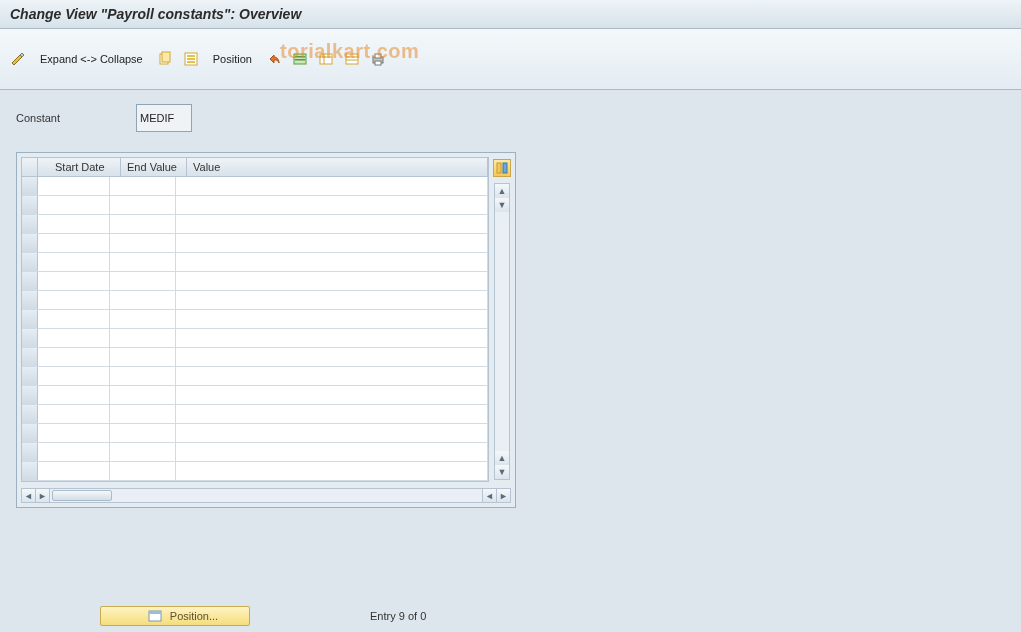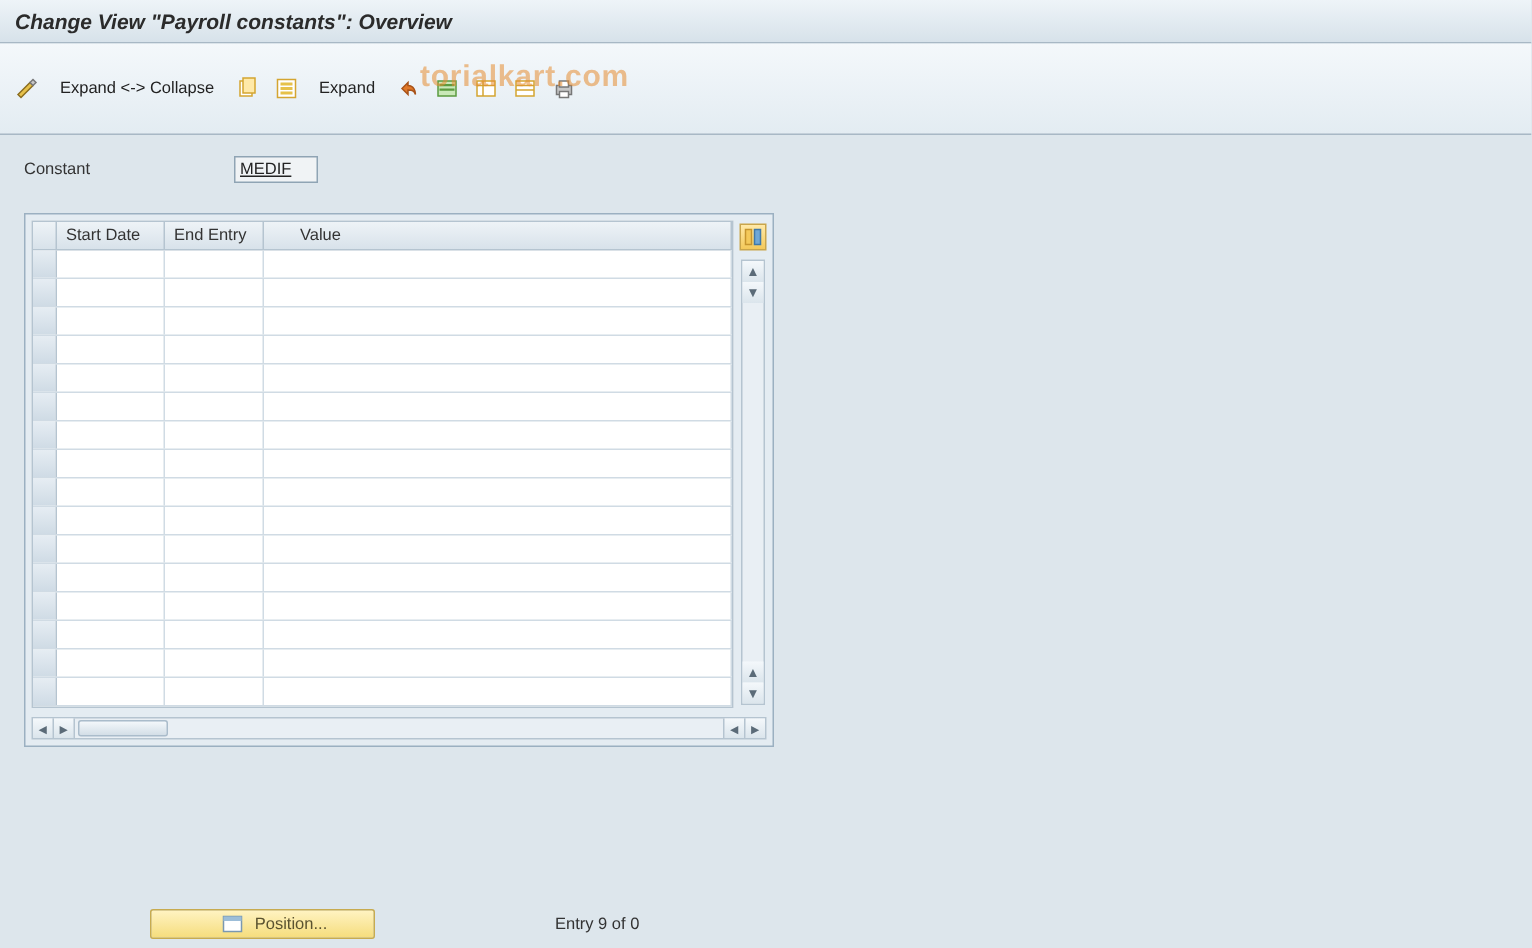--- a/index.html
+++ b/index.html
@@ -52,35 +52,33 @@
       letter-spacing: 0.5px;
       font-family: 'Trebuchet MS', Arial, sans-serif;
     }
     .content {
       padding: 14px 16px;
     }
     .constant-row {
       display: flex;
       align-items: center;
       margin-bottom: 20px;
-      gap: 20px;
     }
     .constant-row label {
       width: 120px;
       color: #333;
     }
     .constant-row input {
       width: 56px;
-      height: 18px;
+      height: 28px;
       border: 1px solid #8fa4b4;
       background: #f0f3f5;
       padding: 0 3px;
       font-size: 11px;
       color: #222;
-      text-decoration: underline;
     }
     .panel {
       width: 500px;
       border: 1px solid #9bb0c1;
       background: #e4ecf2;
     }
     .panel-title {
       background: linear-gradient(#dbe6ee,#c8d7e2);
       border-bottom: 1px solid #9bb0c1;
       padding: 2px 6px;
@@ -103,23 +101,23 @@
       background: linear-gradient(#eef3f7,#d8e2ea);
       border-bottom: 1px solid #b5c4d0;
     }
     .grid-header .hcell {
       border-right:1px solid #b5c4d0;
       padding:3px 6px;
       font-size:11px;
       color:#333;
     }
     .hcell.sel{width:16px;}
-    .hcell.c1{width:72px;}
+    .hcell.c1{width:72px;margin-left:11px;}
     .hcell.c2{width:66px;}
-    .hcell.c3{flex:1;margin-left:18px;}
+    .hcell.c3{flex:1;}
     .grid-body{ }
     .grid-row{display:flex;height:19px;border-bottom:1px solid #d0dbe4;}
     .grid-row .cell{border-right:1px solid #d0dbe4;}
     .cell.sel{width:16px;background:linear-gradient(#e6edf3,#cfdbe5);border-right:1px solid #b5c4d0;}
     .cell.c1{width:72px;}
     .cell.c2{width:66px;}
     .cell.c3{flex:1;}
     .grid-side{
       width:22px;
       display:flex;flex-direction:column;align-items:center;
@@ -180,21 +178,21 @@
       </svg>
   </span>
   <span class="icon-btn">
     <svg width="16" height="16">
         <rect x="2" y="2" width="12" height="12" fill="#fff" stroke="#d4a531"></rect>
         <rect x="4" y="4" width="8" height="2" fill="#e6c14a"></rect>
         <rect x="4" y="7" width="8" height="2" fill="#e6c14a"></rect>
         <rect x="4" y="10" width="8" height="2" fill="#e6c14a"></rect>
       </svg>
   </span>
-  <span class="txt-btn">Expand</span>
+  <span class="txt-btn">Position</span>
   <span class="icon-btn">
     <svg width="16" height="16">
         <path d="M4 8 L8 4 L8 6 C12 6 13 10 13 12 C12 9 10 9 8 9 L8 12 Z" fill="#e07828" stroke="#a85218"></path>
       </svg>
   </span>
   <span class="icon-btn">
     <svg width="16" height="16">
         <rect x="2" y="3" width="12" height="10" fill="#c9e8b8" stroke="#5a9a3f"></rect>
         <rect x="3" y="5" width="10" height="1.5" fill="#5a9a3f"></rect>
         <rect x="3" y="8" width="10" height="1.5" fill="#5a9a3f"></rect>
@@ -230,21 +228,21 @@
     <label>Constant</label>
     <input type="text" readonly="" value="MEDIF" style="">
   </div>
 
   <div class="panel">
     <div class="grid-wrap">
       <div class="grid">
         <div class="grid-header">
           <div class="hcell sel"></div>
           <div class="hcell c1">Start Date</div>
-          <div class="hcell c2">End Entry</div>
+          <div class="hcell c2">End Value</div>
           <div class="hcell c3">Value</div>
         </div>
         <div class="grid-body" id="grid-body">
             <div class="grid-row">
               <div class="cell sel"></div>
               <div class="cell c1"></div>
               <div class="cell c2"></div>
               <div class="cell c3"></div>
             </div>
             <div class="grid-row">

